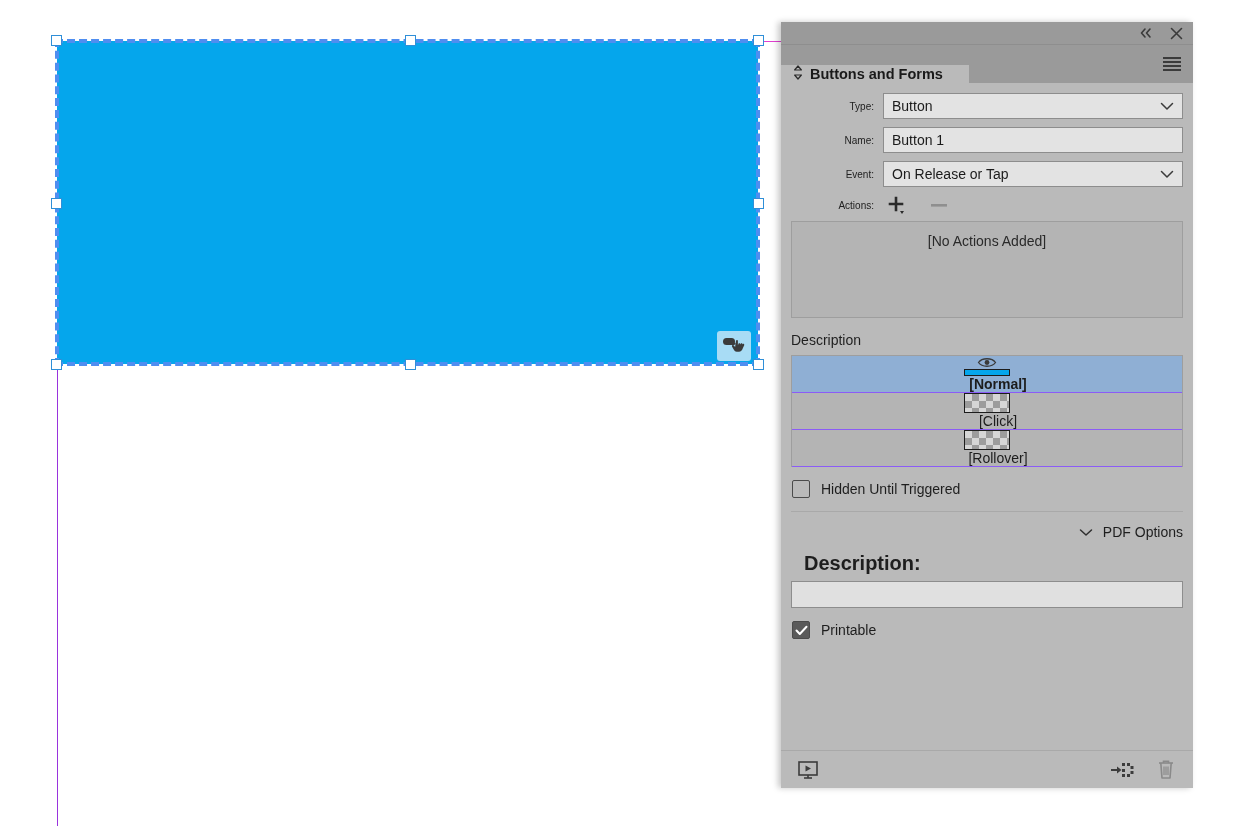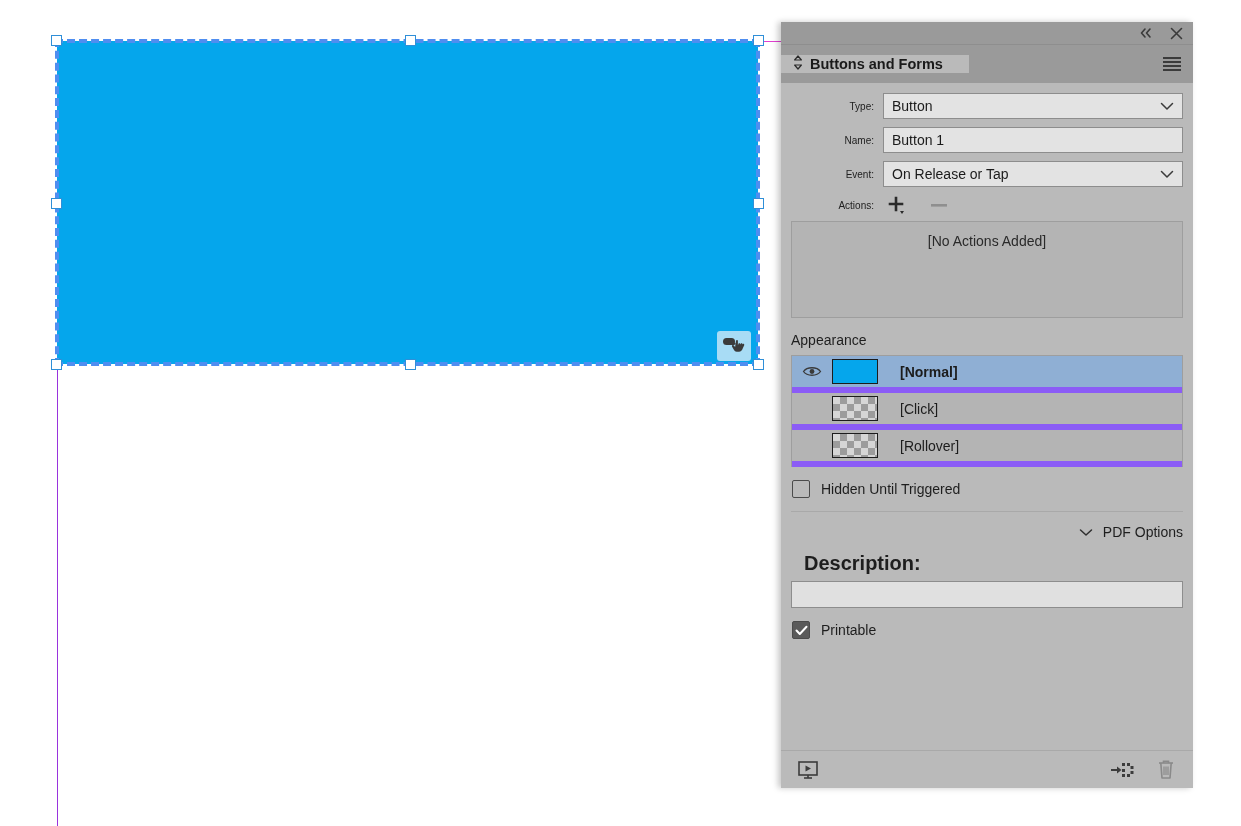--- a/index.html
+++ b/index.html
@@ -105,21 +105,21 @@
   }
   .title-icon {
     width: 18px; height: 18px;
     display: flex; align-items: center; justify-content: center;
     color: #3a3a3a;
   }
   #panel-tabstrip {
     height: 38px;
     background: #9A9A9A;
     display: flex;
-    align-items: center;
+    align-items: flex-end;
     position: relative;
   }
   #tab-buttons-and-forms {
     width: 188px;
     background: #BABABA;
     display: flex;
     align-items: center;
     gap: 7px;
     padding-left: 12px;
     box-sizing: border-box;
@@ -210,22 +210,23 @@
 
   #appearance-list {
     border: 1px solid #9e9e9e;
     border-bottom: none;
     background: #B4B4B4;
   }
   .appearance-row {
     height: 37px;
     display: flex;
     align-items: center;
-    border-bottom: 6px solid #8b5cf6;
-    box-sizing: border-box;
+    border-bottom: 1px solid #8b5cf6;
+    box-sizing: border-box;
+    flex-direction: column;
   }
   .appearance-row.selected {
     background: #8FAFD4;
   }
   .eye-cell {
     width: 40px;
     display: flex;
     align-items: center;
     justify-content: center;
   }
@@ -427,21 +428,21 @@
             <rect x="1" y="2" width="16" height="2.6" fill="#8f8f8f"></rect>
           </svg>
         </span>
       </div>
     </div>
 
     <div id="actions-list">
       <span>[No Actions Added]</span>
     </div>
 
-    <div class="section-title">Appearance</div>
+    <div class="section-title">Description</div>
 
     <div id="appearance-list">
 
       <div class="appearance-row selected">
         <span class="eye-cell">
           <svg width="20" height="13" viewBox="0 0 20 13">
             <path d="M1.5 6.5 C5 1.5 15 1.5 18.5 6.5 C15 11.5 5 11.5 1.5 6.5 Z" fill="none" stroke="#3a3a3a" stroke-width="1.3"></path>
             <circle cx="10" cy="6.5" r="2.4" fill="#3a3a3a"></circle>
           </svg>
         </span>

